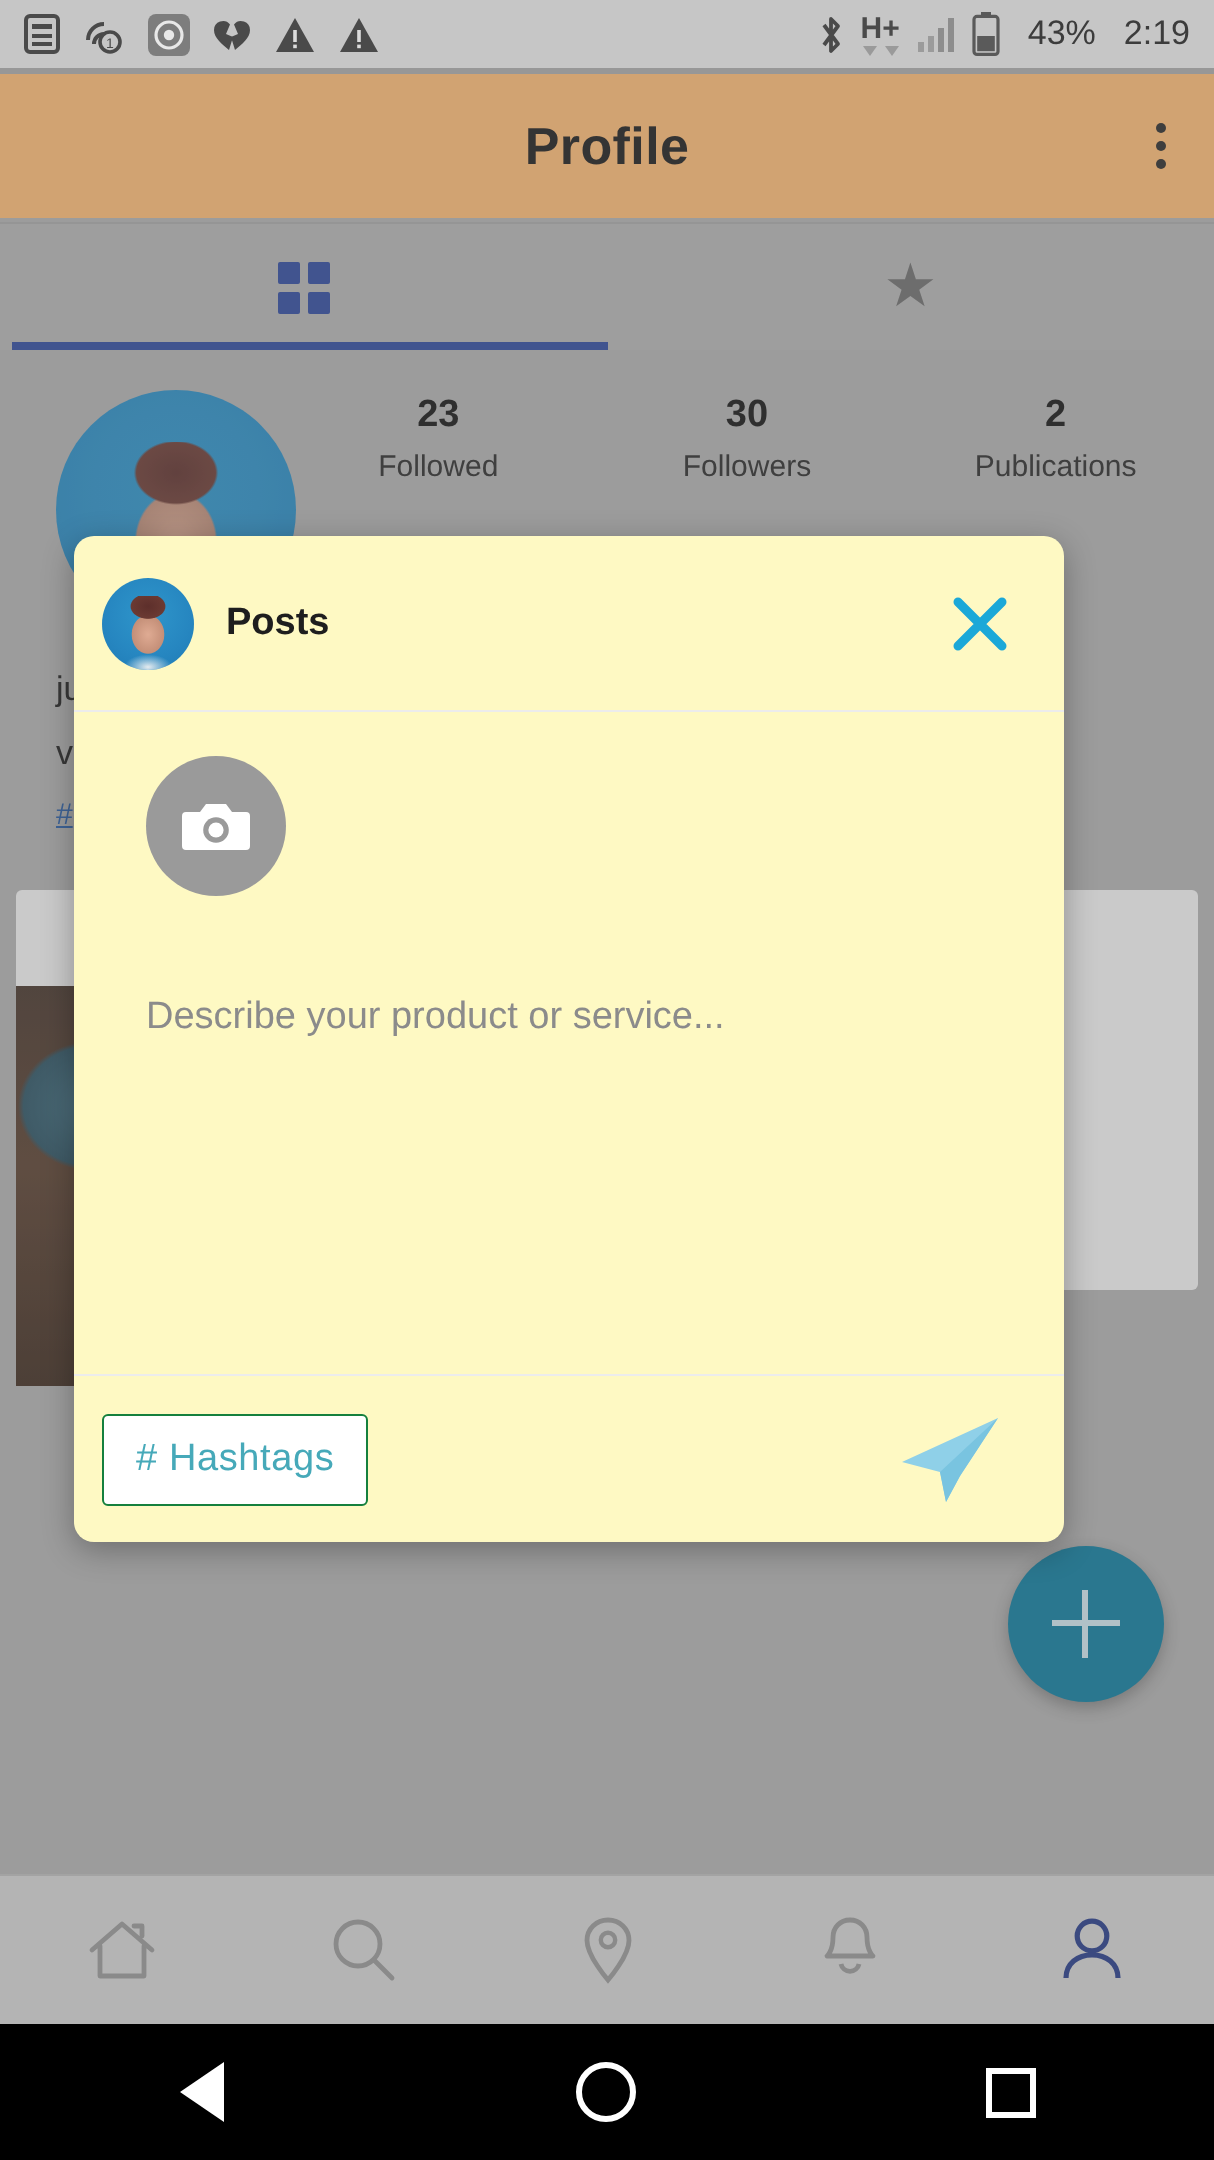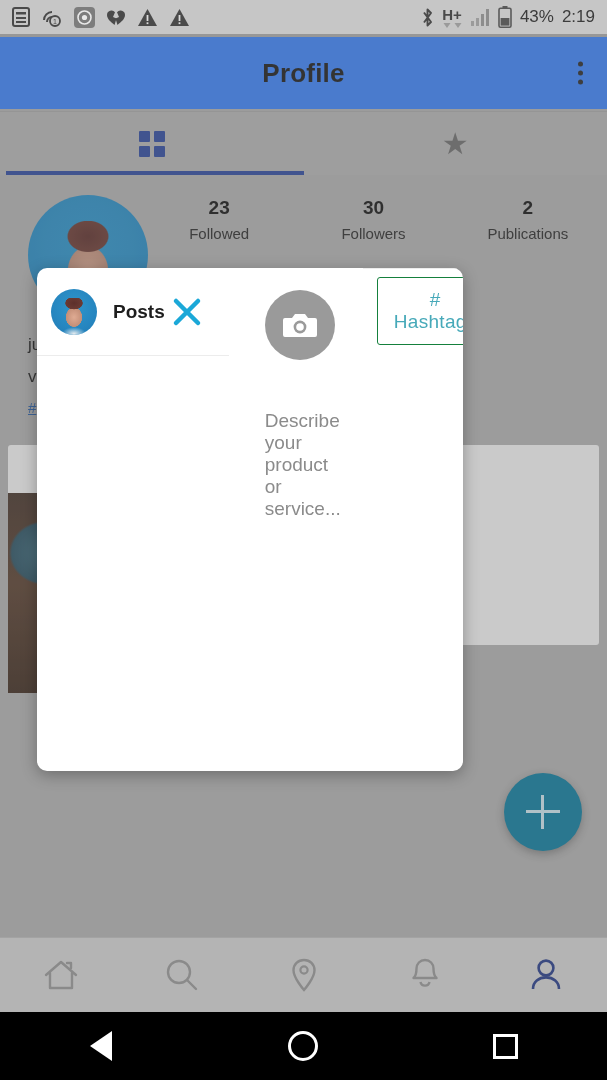--- a/index.html
+++ b/index.html
@@ -19,36 +19,36 @@
   .statusbar {
     position: absolute; top: 0; left: 0;
     width: 607px; height: 34px;
     background: #c6c6c6;
     display: flex; align-items: center;
     padding: 0 12px;
   }
   .sb-left { display: flex; align-items: center; gap: 11px; }
   .sb-right { margin-left: auto; display: flex; align-items: center; gap: 8px; }
   .sb-ico { display: inline-flex; align-items: center; justify-content: center; }
-  .sb-text { font-size: 17px; color: #3c3c3c; font-family: "Liberation Sans", sans-serif; }
+  .sb-text { font-size: 17px; color: #3c3c3c; font-family: "Liberation Sans", sans-serif; margin-left: 6px; }
   .hplus { font-size: 15px; font-weight: bold; color: #4a4a4a; line-height: 1; }
   .hplus-wrap { display: flex; flex-direction: column; align-items: center; }
   .hplus-arrows { display: flex; gap: 3px; margin-top: -2px; }
 
   
   .sb-divider {
     position: absolute; top: 34px; left: 0;
     width: 607px; height: 3px; background: #a9a9a9;
   }
 
   
   .appbar {
     position: absolute; top: 37px; left: 0;
     width: 607px; height: 72px;
-    background: #3b82f6;
+    background: #fdba74;
     display: flex; align-items: center; justify-content: center;
   }
   .appbar-title {
     font-size: 26px; font-weight: bold; color: #1c1c1c;
     letter-spacing: 0.2px;
   }
   .overflow-menu {
     position: absolute; right: 18px; top: 50%; transform: translateY(-50%);
     display: flex; flex-direction: column; gap: 4px; align-items: center;
     padding: 6px;
@@ -123,24 +123,24 @@
 
   
   .scrim {
     position: absolute; top: 34px; left: 0; width: 607px; height: 1003px;
     background: rgba(110,110,110,0.30); pointer-events: none;
   }
 
   
   .modal {
     position: absolute; left: 37px; top: 268px;
-    width: 426px; height: 503px;
-    background: #ffffff; border-radius: 10px;
+    width: 495px; height: 503px;
+    background: #fef9c3; border-radius: 10px;
     box-shadow: 0 4px 16px rgba(0,0,0,0.30);
-    display: flex; flex-direction: row;
+    display: flex; flex-direction: column;
     overflow: hidden;
   }
   .modal-header {
     height: 88px; display: flex; align-items: center;
     padding: 0 20px 0 14px;
     border-bottom: 1px solid #ececec;
   }
   .avatar-sm {
     width: 46px; height: 46px; border-radius: 50%;
     background: radial-gradient(circle at 50% 40%, #2f96cb 0%, #2686c0 60%, #1f7ab4 100%);

